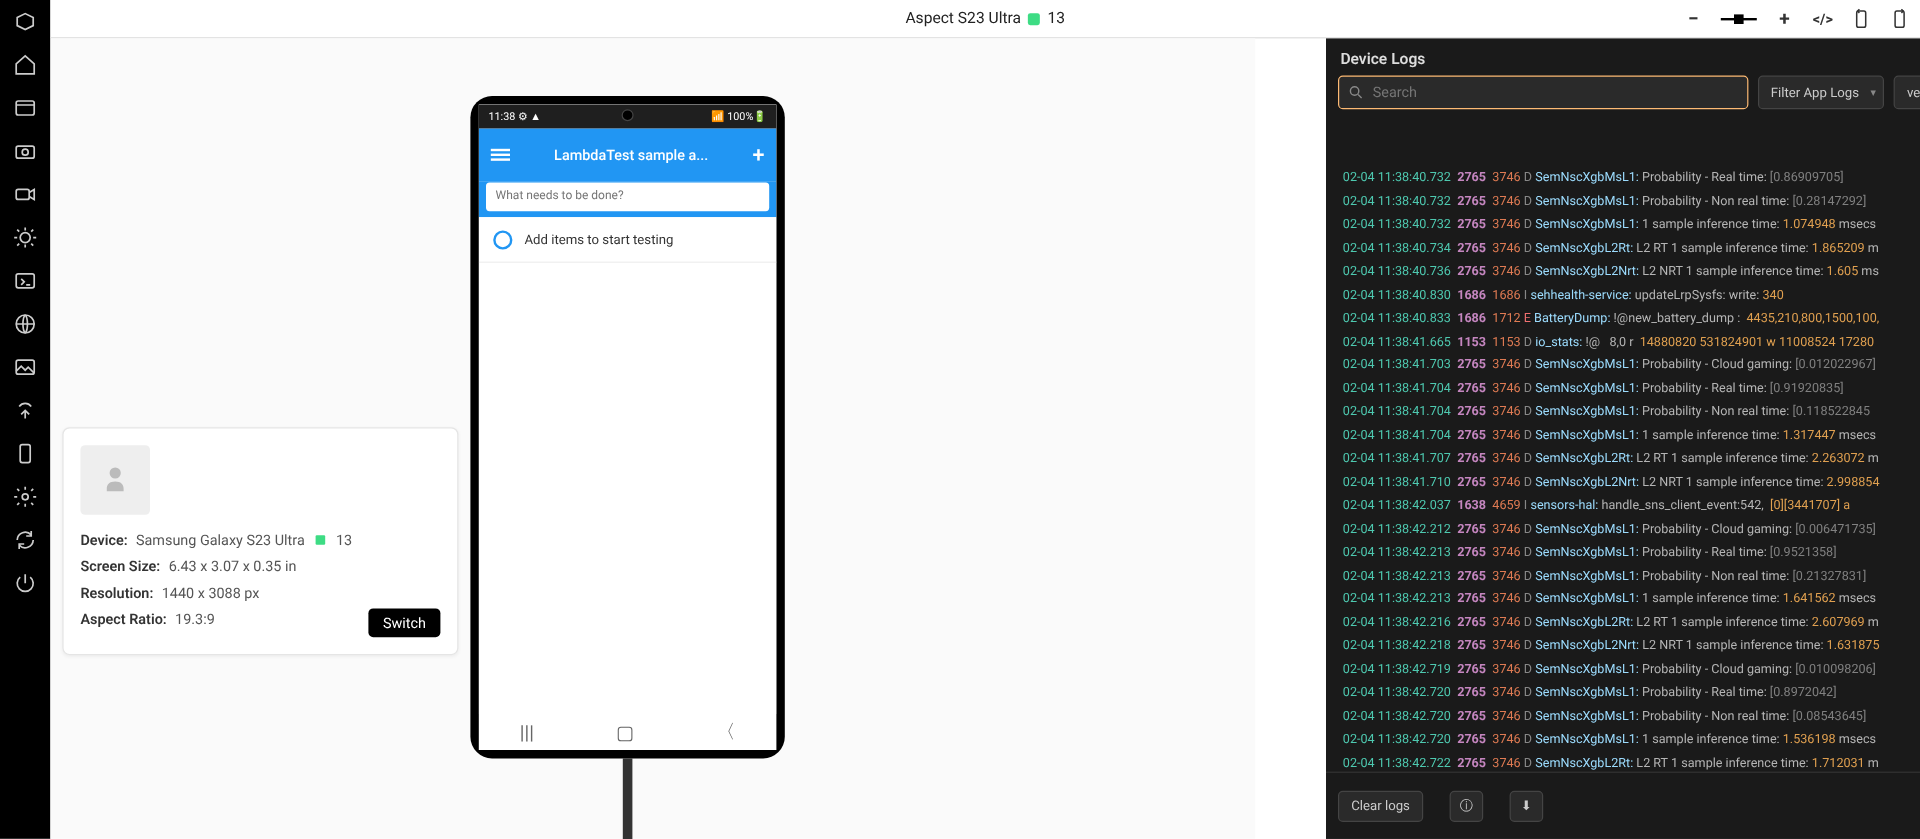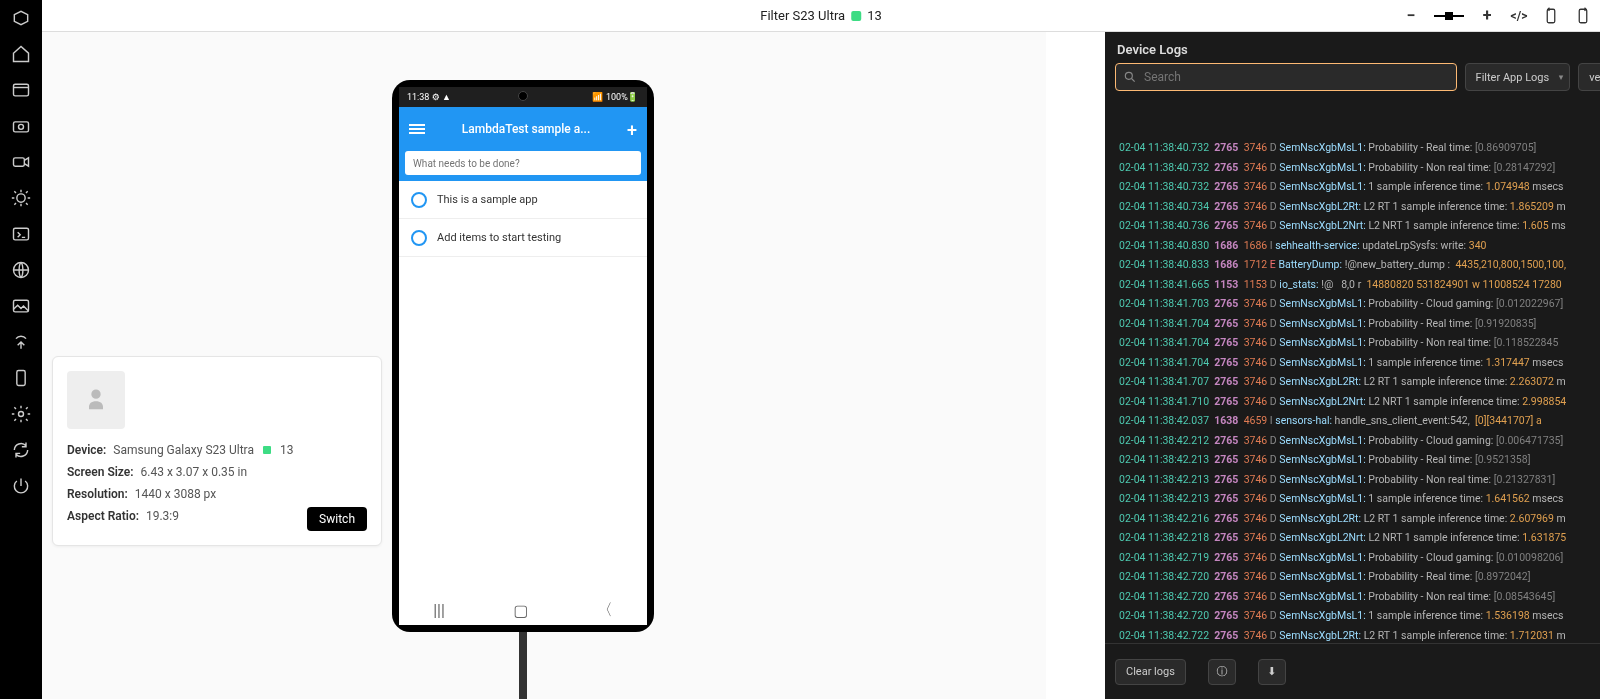--- a/index.html
+++ b/index.html
@@ -157,21 +157,21 @@
     </div>
   <div class="ic">
       <svg viewBox="0 0 24 24">
         <path d="M12 3v9M7 6a8 8 0 1 0 10 0"></path>
       </svg>
     </div>
 </div>
 
 <div id="topbar">
   <div class="title">
-    <span>Filter S23 Ultra</span>
+    <span>Aspect S23 Ultra</span>
     <span class="android-badge"></span>
     <span>13</span>
   </div>
   <div class="right">
     <span class="ic">−</span>
     <span class="slider-track">
         <span class="slider-thumb"></span>
       </span>
     <span class="ic">+</span>
     <span class="ic" style="font-size:12px;">&lt;/&gt;</span>
@@ -207,24 +207,20 @@
           </div>
         <div class="ttl">LambdaTest sample a...</div>
         <div class="plus">+</div>
       </div>
       <div id="searchbar">
         <input placeholder="What needs to be done?" style="">
       </div>
       <div id="tasklist">
         <div class="task">
           <span class="circ"></span>
-          <span>This is a sample app</span>
-        </div>
-        <div class="task">
-          <span class="circ"></span>
           <span>Add items to start testing</span>
         </div>
       </div>
       <div id="navbar">
         <span class="nbtn">|||</span>
         <span class="nbtn">▢</span>
         <span class="nbtn">〈</span>
       </div>
     </div>
   </div>

